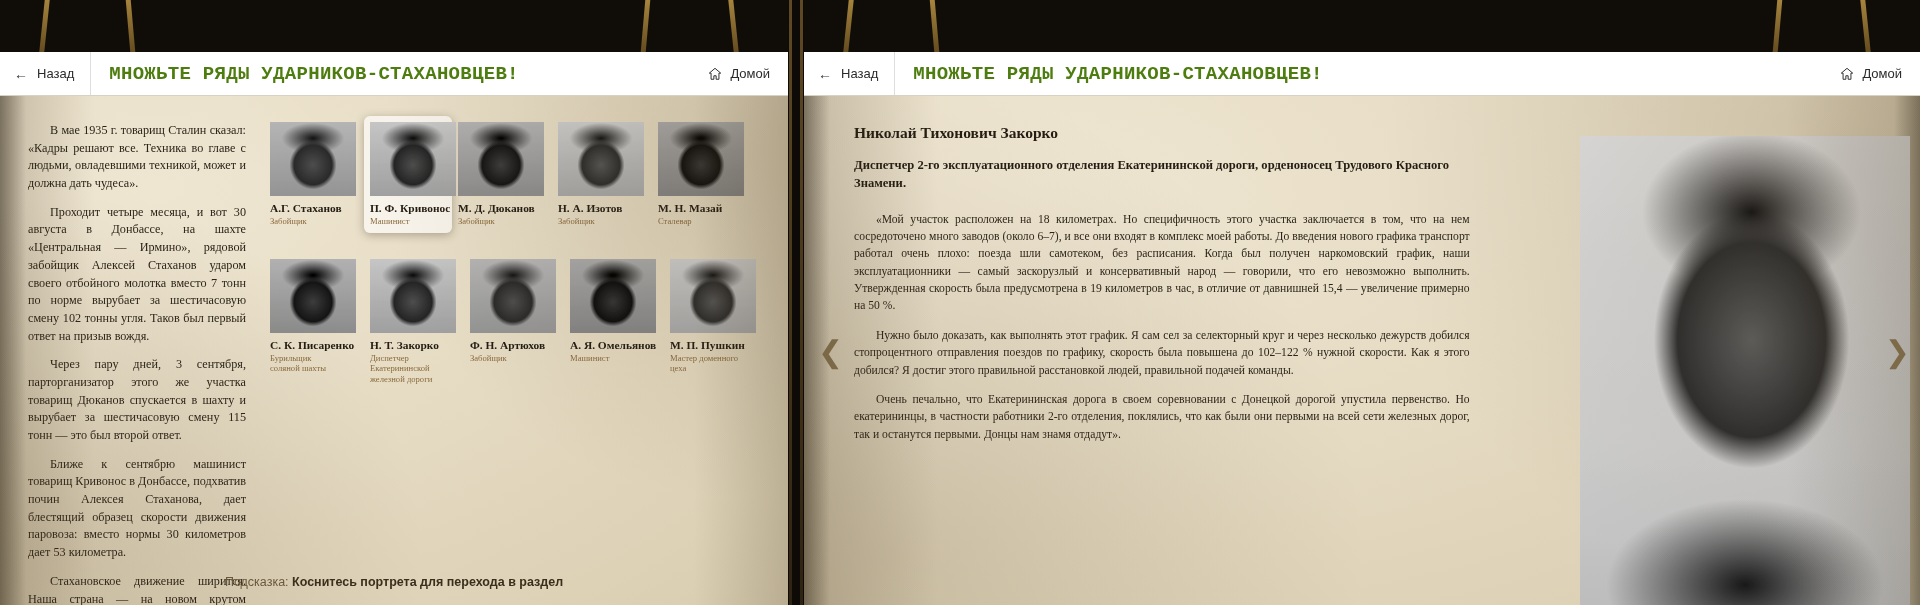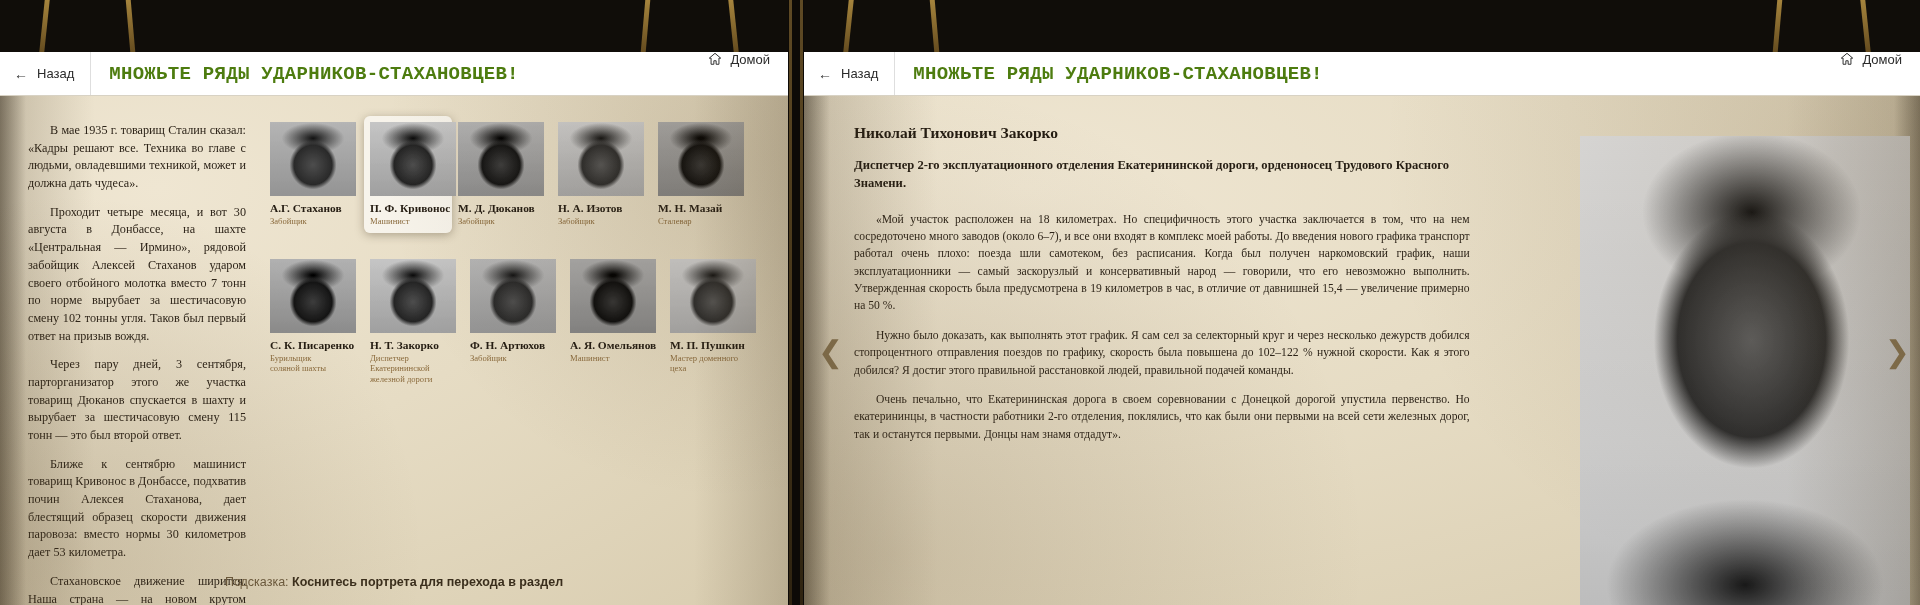--- a/index.html
+++ b/index.html
@@ -52,21 +52,21 @@
     border-right: 1px solid #dedede;
   }
   .back-btn .arrow { font-size: 14px; line-height: 1; color: #333; }
   .hdr-title {
     font-family: Liberation Mono, monospace;
     font-weight: bold; font-size: 19px; letter-spacing: .3px;
     color: #4d7c0f; padding-left: 18px; white-space: nowrap;
   }
   .hdr-spacer { flex: 1; }
   .home-btn {
-    display: flex; gap: 8px;
+    display: flex; align-items: center; gap: 8px;
     padding: 0 18px; height: 100%;
     font-family: "Liberation Sans", sans-serif;
     font-size: 13px; color: #2b2b2b; cursor: pointer;
   }
   .home-icon { width: 14px; height: 14px; display: block; }
 
   
   .paper {
     position: absolute; top: 96px; left: 0; right: 0; bottom: 0;
     background:

